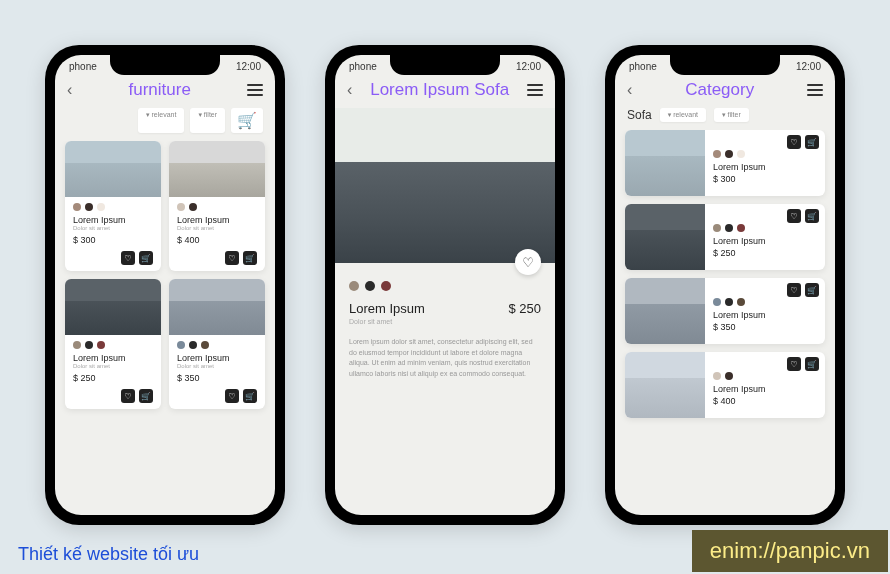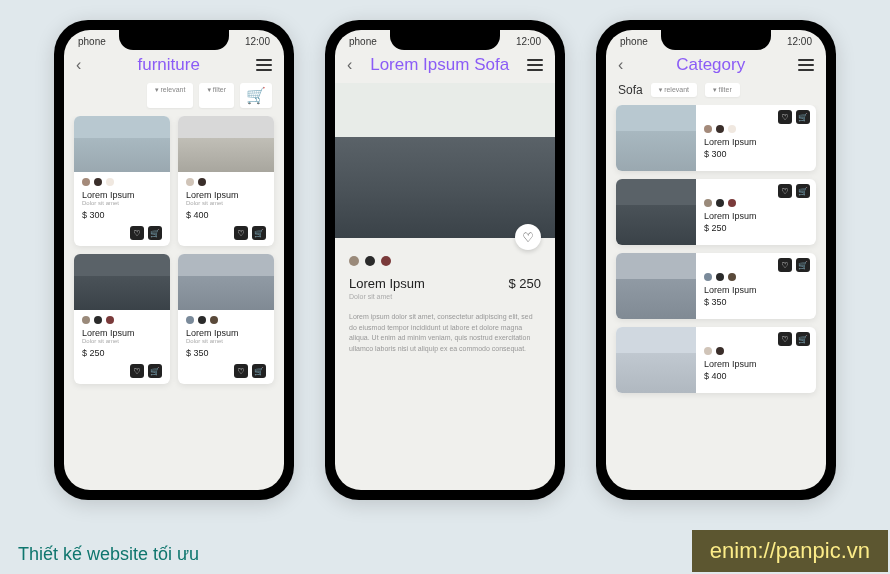--- a/index.html
+++ b/index.html
@@ -7,22 +7,22 @@
   width: 890px;
   height: 574px;
   background: #e0e8ec;
   font-family: -apple-system, BlinkMacSystemFont, "Segoe UI", Arial, sans-serif;
   position: relative;
   overflow: hidden;
 }
 .phones-wrap {
   display: flex;
   justify-content: center;
-  gap: 31px;
-  padding-top: 20px;
+  gap: 40px;
+  padding-top: 45px;
 }
 .phone {
   width: 240px;
   height: 480px;
   background: #000;
   border-radius: 34px;
   padding: 10px;
   position: relative;
   box-shadow: 0 4px 20px rgba(0,0,0,0.15);
 }
@@ -243,21 +243,21 @@
   font-size:10px;
   color:#888;
   font-style:italic;
   cursor:pointer;
   border-radius:2px;
 }
 .caption {
   position:absolute;
   bottom:8px;
   left:18px;
-  color:#0f766e;
+  color:#1d4ed8;
   font-size:18px;
   font-weight:400;
   line-height:1.35;
 }
 .url-box {
   position:absolute;
   bottom:2px;
   right:2px;
   background:#5c5630;
   color:#fcec88;

